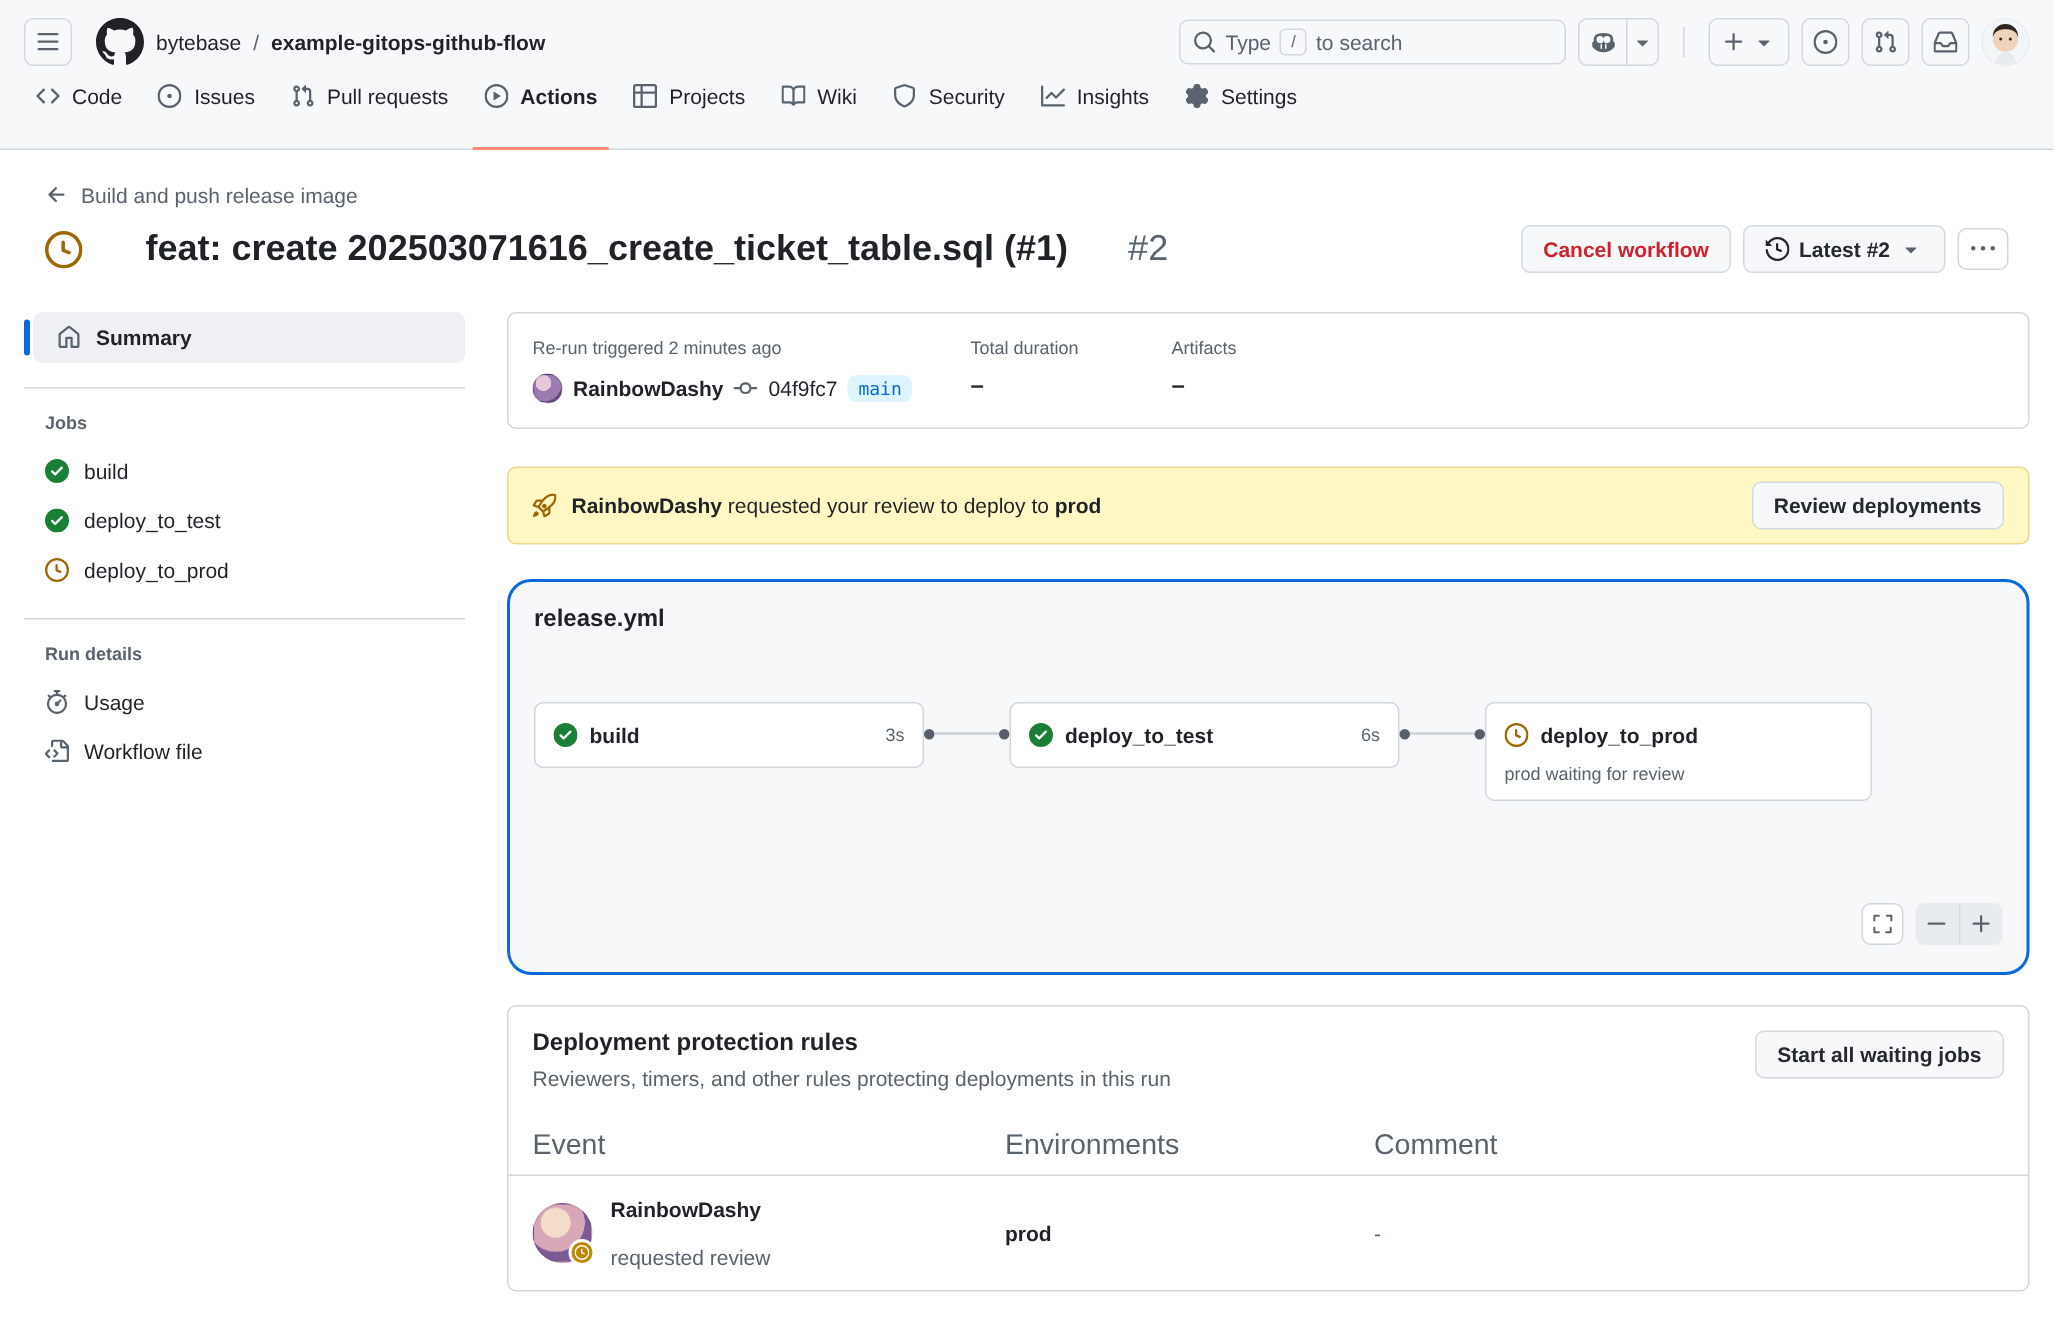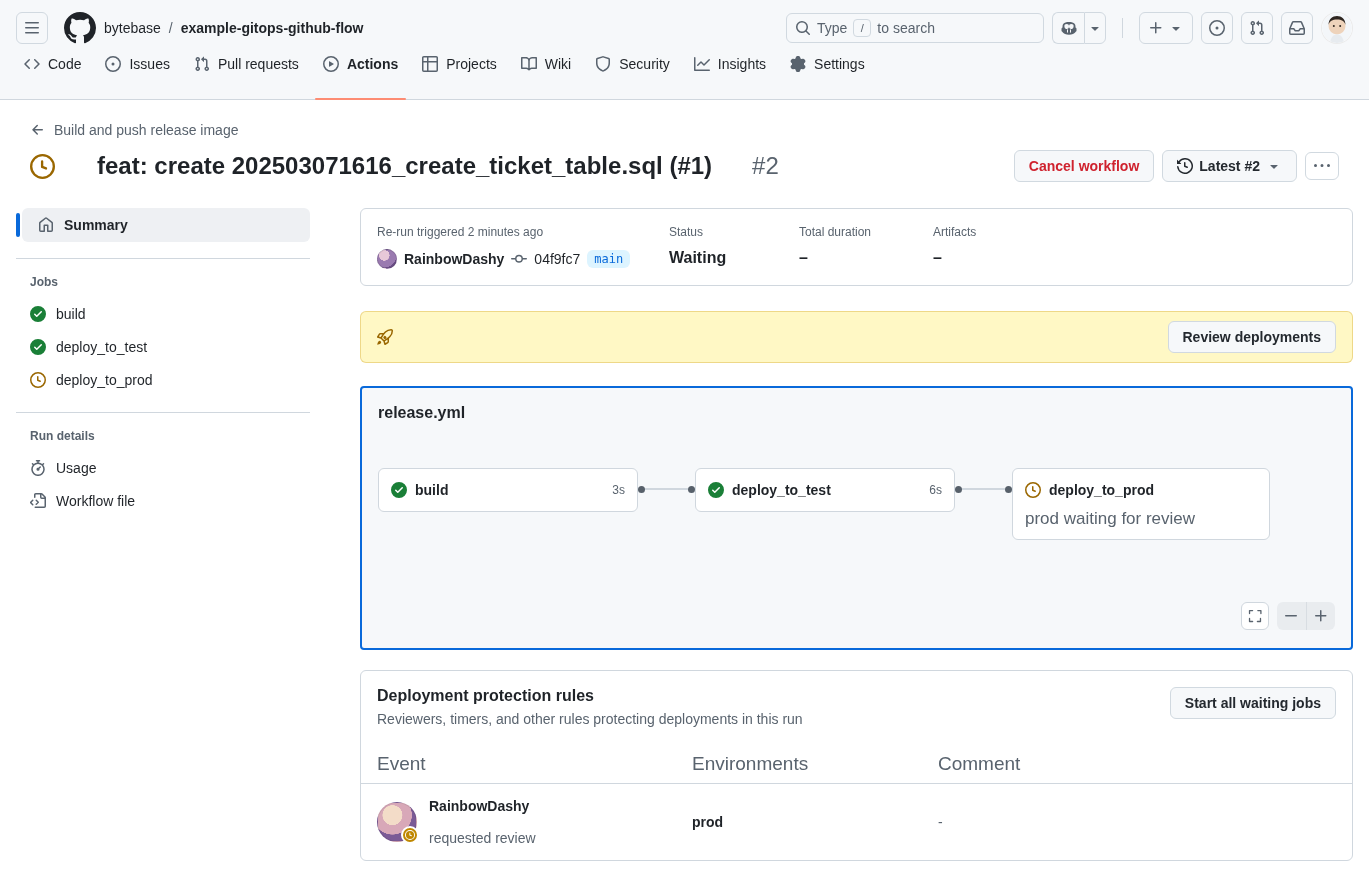--- a/index.html
+++ b/index.html
@@ -49,21 +49,21 @@
   .run-num{font-size:24px; color:var(--muted); font-weight:400; margin-left:8px;}
   .title-actions{margin-left:auto; display:flex; align-items:center; gap:8px;}
   .btn{height:32px; padding:0 14px; border:1px solid #d1d9e0; border-radius:6px; background:var(--canvas-subtle);
     font-size:14px; font-weight:700; color:#24292f; display:flex; align-items:center; gap:6px; cursor:pointer;
     font-family:inherit;}
   .btn.danger-text{color:var(--danger);}
   .btn .caret{color:var(--muted);}
   .btn-kebab{height:28px; width:34px; padding:0; display:flex; align-items:center; justify-content:center;
     border:1px solid #d1d9e0; border-radius:6px; background:#fff; color:var(--muted); cursor:pointer;}
   
-  .main-grid{display:grid; grid-template-columns:294px 1fr; column-gap:50px; margin:26px 16px 0;}
+  .main-grid{display:grid; grid-template-columns:294px 1fr; column-gap:28px; margin:26px 16px 0;}
   
   .side-sel{position:relative; padding-left:6px;}
   .side-sel .bar{position:absolute; left:0; top:5px; width:4px; height:24px; border-radius:2px; background:var(--accent);}
   .side-item{height:34px; display:flex; align-items:center; gap:10px; padding:0 16px; border-radius:6px;
     font-size:14px; cursor:pointer;}
   .side-item.selected{background:#eef0f3; font-weight:700;}
   .side-item svg{color:var(--muted);}
   .side hr{border:none; border-top:1px solid var(--border); margin:16px 0;}
   .side-label{font-size:12px; font-weight:700; color:var(--muted); padding:0 14px; margin-bottom:8px;}
   .job{height:33px; display:flex; align-items:center; gap:10px; padding:0 14px; font-size:14px; cursor:pointer; border-radius:6px;}
@@ -82,31 +82,31 @@
   .commit-ic{color:var(--muted);}
   .branch-pill{font-family:"DejaVu Sans Mono","Liberation Mono",monospace; font-size:12px; color:var(--accent);
     background:var(--branch-bg); border-radius:6px; padding:2px 7px; cursor:pointer;}
   
   .banner{margin-top:25px; background:var(--banner-bg); border:1px solid rgba(212,167,44,.4); border-radius:6px;
     height:52px; display:flex; align-items:center; gap:10px; padding:0 16px;}
   .banner .rocket{color:var(--attention);}
   .banner b{font-weight:700;}
   .banner .btn{margin-left:auto; background:#f6f8fa;}
   
-  .graph-card{margin-top:23px; border:2px solid var(--accent); border-radius:4px; background:var(--canvas-subtle);
+  .graph-card{margin-top:23px; border:2px solid var(--accent); border-radius:16px; background:var(--canvas-subtle);
     height:264px; padding:16px; position:relative;}
   .graph-title{font-size:16px; font-weight:700;}
   .graph-sub{font-size:12px; color:var(--muted); margin-top:3px;}
   .nodes{display:flex; align-items:flex-start; margin-top:46px;}
   .gnode{background:#fff; border:1px solid var(--border); border-radius:6px; width:260px; cursor:pointer;}
   .gnode .row1{height:42px; display:flex; align-items:center; gap:8px; padding:0 12px;}
   .gnode .nlabel{font-weight:700; font-size:14px;}
   .gnode .dur{margin-left:auto; color:var(--muted); font-size:12px;}
   .gnode.waiting{width:258px; padding-bottom:10px;}
-  .gnode.waiting .row2{padding:0 12px; font-size:17px; color:var(--muted); margin-top:-2px;}
+  .gnode.waiting .row2{padding:0 12px; font-size:12px; color:var(--muted); margin-top:-2px;}
   .conn{width:57px; height:42px; display:flex; align-items:center;}
   .conn .dot{width:7px; height:7px; border-radius:50%; background:#57606a;}
   .conn .line{flex:1; height:2px; background:#d0d7de;}
   .graph-ctrls{position:absolute; right:16px; bottom:18px; display:flex; gap:8px; align-items:center;}
   .fs-btn{width:28px; height:28px; background:#fff; border:1px solid var(--border); border-radius:6px;
     display:flex; align-items:center; justify-content:center; color:var(--muted); cursor:pointer;}
   .zoom-group{height:28px; width:58px; background:#e9ecef; border-radius:6px; display:flex; overflow:hidden;}
   .zoom-group button{flex:1; border:none; background:transparent; color:var(--muted); display:flex;
     align-items:center; justify-content:center; cursor:pointer;}
   .zoom-group button:first-child{border-right:1px solid #d8dde2;}
@@ -412,40 +412,37 @@
           <span class="actor-name">RainbowDashy</span>
           <span class="commit-ic">
               <svg width="16" height="16" viewBox="0 0 16 16" fill="currentColor">
                 <path d="M11.93 8.5a4.002 4.002 0 0 1-7.86 0H.75a.75.75 0 0 1 0-1.5h3.32a4.002 4.002 0 0 1 7.86 0h3.32a.75.75 0 0 1 0 1.5Zm-1.43-.75a2.5 2.5 0 1 0-5 0 2.5 2.5 0 0 0 5 0Z"></path>
               </svg>
             </span>
           <span>04f9fc7</span>
           <span class="branch-pill">main</span>
         </div>
       </div>
-      <div class="sc-col sc-status">
-        <div class="lab">Status</div>
-        <div class="val">Waiting</div>
-      </div>
       <div class="sc-col sc-dur">
         <div class="lab">Total duration</div>
         <div class="val">–</div>
       </div>
       <div class="sc-col">
         <div class="lab">Artifacts</div>
         <div class="val">–</div>
       </div>
     </div>
 
     <div class="banner">
       <span class="rocket">
           <svg width="16" height="16" viewBox="0 0 16 16" fill="currentColor">
             <path d="M14.064 0h.186C15.216 0 16 .784 16 1.75v.186a8.752 8.752 0 0 1-2.564 6.186l-.458.459c-.314.314-.641.616-.979.904v3.207c0 .608-.315 1.172-.833 1.49l-2.774 1.707a.749.749 0 0 1-1.11-.418l-.954-3.102a1.214 1.214 0 0 1-.145-.125L3.754 9.816a1.218 1.218 0 0 1-.124-.145L.528 8.717a.749.749 0 0 1-.418-1.11l1.71-2.774A1.748 1.748 0 0 1 3.31 4h3.204c.288-.338.59-.665.904-.979l.459-.458A8.749 8.749 0 0 1 14.064 0ZM8.938 3.623l-.458.458c-.76.76-1.437 1.598-2.02 2.5l-1.5 2.317 2.143 2.143 2.317-1.5c.902-.583 1.74-1.26 2.499-2.02l.459-.458a7.25 7.25 0 0 0 2.123-5.127V1.75a.25.25 0 0 0-.25-.25h-.186a7.249 7.249 0 0 0-5.127 2.123ZM3.56 14.56c-.732.732-2.334 1.045-3.005 1.148a.234.234 0 0 1-.201-.064.234.234 0 0 1-.064-.201c.103-.671.416-2.273 1.15-3.003a1.502 1.502 0 1 1 2.12 2.12Zm6.94-3.935c-.088.06-.177.118-.266.175l-2.35 1.521.548 1.783 1.949-1.2a.25.25 0 0 0 .119-.213ZM3.678 8.116 5.2 5.766c.058-.09.117-.178.176-.266H3.309a.25.25 0 0 0-.213.119l-1.2 1.95Zm5.26 1.41a1.5 1.5 0 1 0-2.12-2.122 1.5 1.5 0 0 0 2.12 2.122Z"></path>
           </svg>
         </span>
+      <span><b>RainbowDashy</b><span> requested your review to deploy to </span><b>prod</b></span>
       <button class="btn">Review deployments</button>
     </div>
 
     <div class="graph-card">
       <div class="graph-title">release.yml</div>
       <div class="nodes">
         <div class="gnode">
           <div class="row1">
             <span class="ic-success">
                 <svg width="16" height="16" viewBox="0 0 16 16" fill="currentColor">

